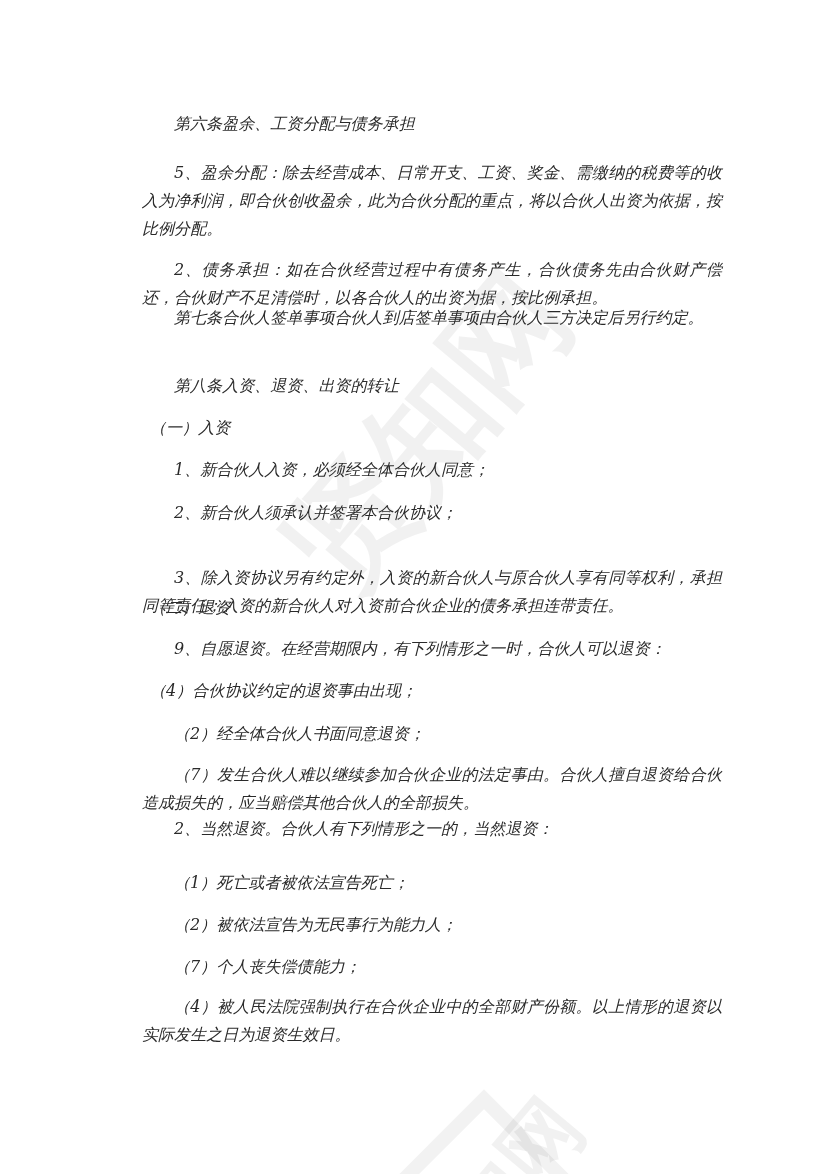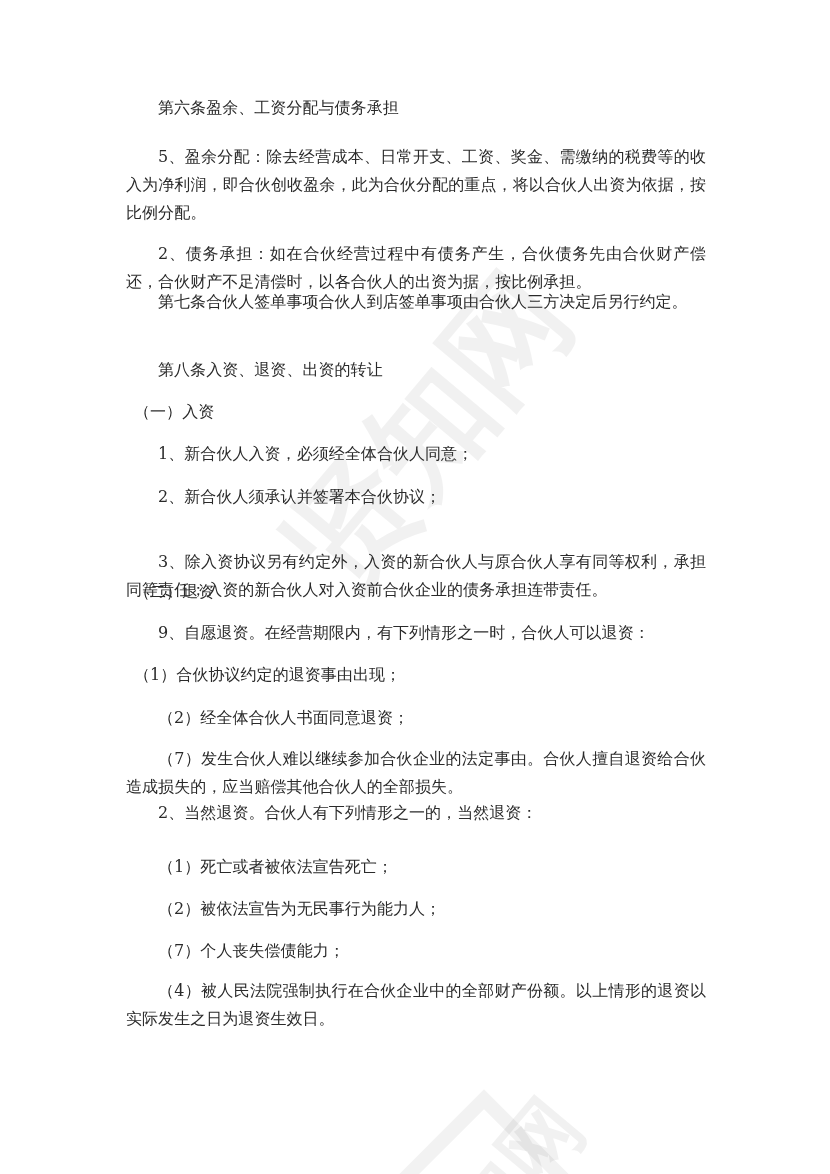--- a/index.html
+++ b/index.html
@@ -22,24 +22,25 @@
       width: 580px;
     }
     .para {
       position: absolute;
       left: 0;
       width: 580px;
       font-size: 16px;
       line-height: 28px;
       text-indent: 32px;
       letter-spacing: 0.05px;
-      margin: 0;
+      margin: 16px;
       white-space: normal;
       word-break: break-all;
       text-align: justify;
+      font-style: italic;
     }
     .watermark {
       position: absolute;
       font-family: "DejaVu Sans", sans-serif;
       font-weight: bold;
       color: rgba(0,0,0,0.055);
       font-size: 120px;
       transform: rotate(-50deg);
       white-space: nowrap;
       pointer-events: none;
@@ -64,21 +65,21 @@
   <p class="para" style="top: 143px;">5、盈余分配：除去经营成本、日常开支、工资、奖金、需缴纳的税费等的收入为净利润，即合伙创收盈余，此为合伙分配的重点，将以合伙人出资为依据，按比例分配。</p>
   <p class="para" style="top: 240px;">2、债务承担：如在合伙经营过程中有债务产生，合伙债务先由合伙财产偿还，合伙财产不足清偿时，以各合伙人的出资为据，按比例承担。</p>
   <p class="para" style="top: 288px;">第七条合伙人签单事项合伙人到店签单事项由合伙人三方决定后另行约定。</p>
   <p class="para" style="top: 356px;">第八条入资、退资、出资的转让</p>
   <p class="para" style="top: 398px; text-indent: 8px;">（一）入资</p>
   <p class="para" style="top: 440px;">1、新合伙人入资，必须经全体合伙人同意；</p>
   <p class="para" style="top: 483px;">2、新合伙人须承认并签署本合伙协议；</p>
   <p class="para" style="top: 548px;">3、除入资协议另有约定外，入资的新合伙人与原合伙人享有同等权利，承担同等责任；入资的新合伙人对入资前合伙企业的债务承担连带责任。</p>
   <p class="para" style="top: 578px; text-indent: 8px;">（二）退资</p>
   <p class="para" style="top: 619px;">9、自愿退资。在经营期限内，有下列情形之一时，合伙人可以退资：</p>
-  <p class="para" style="top: 661px; text-indent: 8px;">（1）合伙协议约定的退资事由出现；</p>
+  <p class="para" style="top: 661px; text-indent: 8px;">（4）合伙协议约定的退资事由出现；</p>
   <p class="para" style="top: 704px;">（2）经全体合伙人书面同意退资；</p>
   <p class="para" style="top: 745px;">（7）发生合伙人难以继续参加合伙企业的法定事由。合伙人擅自退资给合伙造成损失的，应当赔偿其他合伙人的全部损失。</p>
   <p class="para" style="top: 799px;">2、当然退资。合伙人有下列情形之一的，当然退资：</p>
   <p class="para" style="top: 853px;">（1）死亡或者被依法宣告死亡；</p>
   <p class="para" style="top: 895px;">（2）被依法宣告为无民事行为能力人；</p>
   <p class="para" style="top: 937px;">（7）个人丧失偿债能力；</p>
   <p class="para" style="top: 977px;">（4）被人民法院强制执行在合伙企业中的全部财产份额。以上情形的退资以实际发生之日为退资生效日。</p>
 </div>
 
 </body></html>

